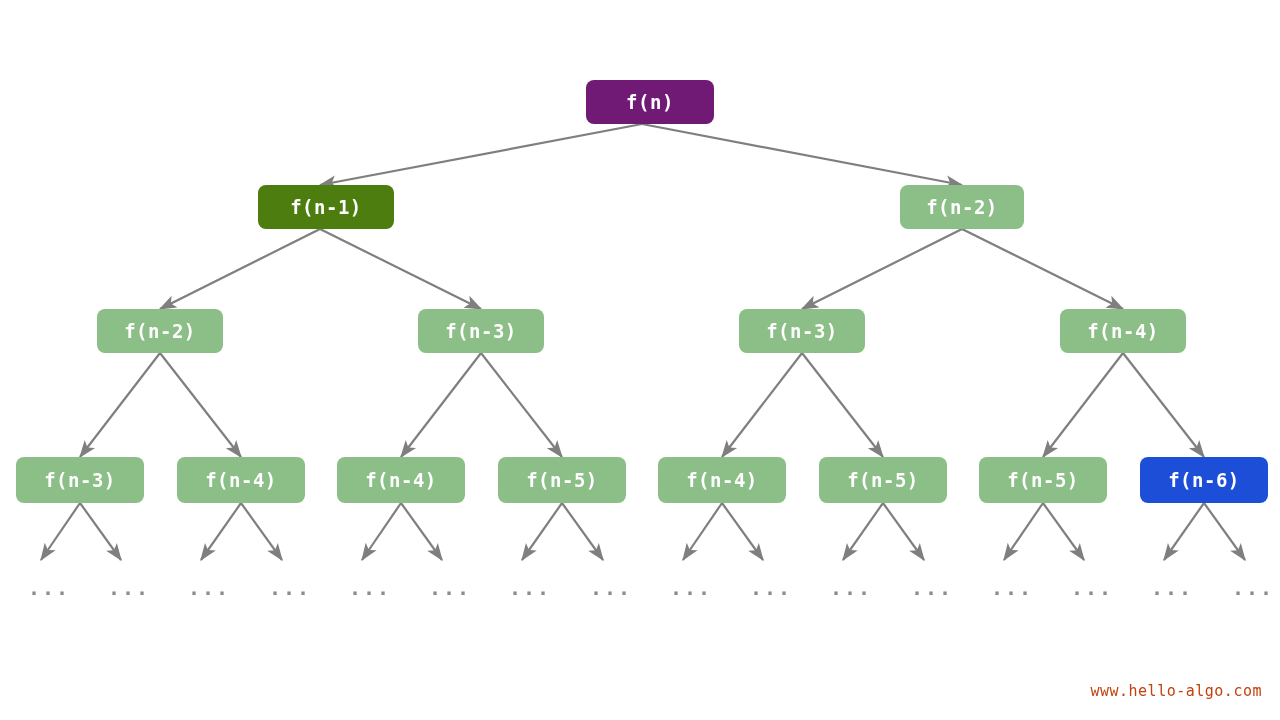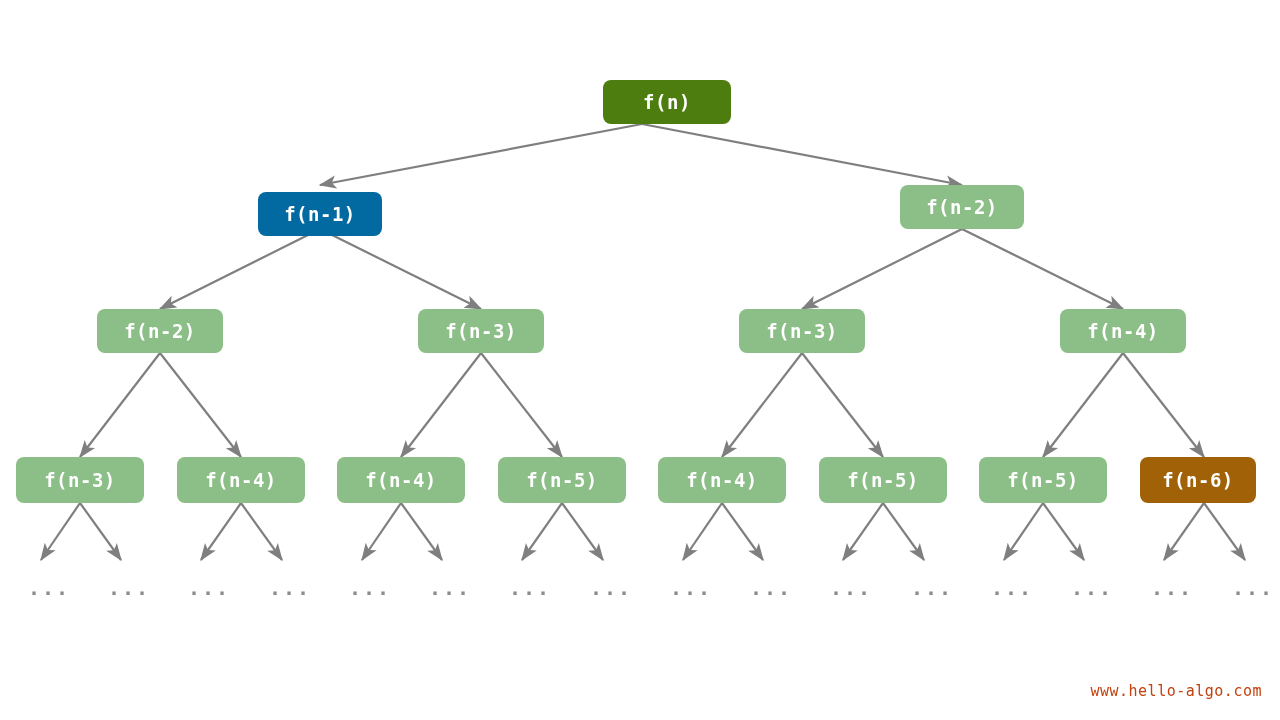--- a/index.html
+++ b/index.html
@@ -101,35 +101,35 @@
         <line x1="883" y1="503" x2="843" y2="560" stroke="#7f7f7f" stroke-width="2.2" marker-end="url(#arrowhead)"></line>
         <line x1="883" y1="503" x2="924" y2="560" stroke="#7f7f7f" stroke-width="2.2" marker-end="url(#arrowhead)"></line>
         <line x1="1043" y1="503" x2="1004" y2="560" stroke="#7f7f7f" stroke-width="2.2" marker-end="url(#arrowhead)"></line>
         <line x1="1043" y1="503" x2="1084" y2="560" stroke="#7f7f7f" stroke-width="2.2" marker-end="url(#arrowhead)"></line>
         <line x1="1204" y1="503" x2="1164" y2="560" stroke="#7f7f7f" stroke-width="2.2" marker-end="url(#arrowhead)"></line>
         <line x1="1204" y1="503" x2="1245" y2="560" stroke="#7f7f7f" stroke-width="2.2" marker-end="url(#arrowhead)"></line>
       </g>
   </svg>
 
   <div id="nodes-layer">
-      <div class="node" style="left: 603px; top: 80px; width: 128px; height: 44px; background: #4d7c0f; color: rgb(255, 255, 255);">f(n)</div>
-      <div class="node" style="left: 258px; top: 192px; width: 124px; height: 44px; background: #0369a1; color: rgb(255, 255, 255);">f(n-1)</div>
+      <div class="node" style="left: 586px; top: 80px; width: 128px; height: 44px; background: #701a75; color: rgb(255, 255, 255);">f(n)</div>
+      <div class="node" style="left: 258px; top: 185px; width: 136px; height: 44px; background: #4d7c0f; color: rgb(255, 255, 255);">f(n-1)</div>
       <div class="node" style="left: 900px; top: 185px; width: 124px; height: 44px; background: rgb(140, 190, 135); color: rgb(255, 255, 255);">f(n-2)</div>
       <div class="node" style="left: 97px; top: 309px; width: 126px; height: 44px; background: rgb(140, 190, 135); color: rgb(255, 255, 255);">f(n-2)</div>
       <div class="node" style="left: 418px; top: 309px; width: 126px; height: 44px; background: rgb(140, 190, 135); color: rgb(255, 255, 255);">f(n-3)</div>
       <div class="node" style="left: 739px; top: 309px; width: 126px; height: 44px; background: rgb(140, 190, 135); color: rgb(255, 255, 255);">f(n-3)</div>
       <div class="node" style="left: 1060px; top: 309px; width: 126px; height: 44px; background: rgb(140, 190, 135); color: rgb(255, 255, 255);">f(n-4)</div>
       <div class="node" style="left: 16px; top: 457px; width: 128px; height: 46px; background: rgb(140, 190, 135); color: rgb(255, 255, 255);">f(n-3)</div>
       <div class="node" style="left: 177px; top: 457px; width: 128px; height: 46px; background: rgb(140, 190, 135); color: rgb(255, 255, 255);">f(n-4)</div>
       <div class="node" style="left: 337px; top: 457px; width: 128px; height: 46px; background: rgb(140, 190, 135); color: rgb(255, 255, 255);">f(n-4)</div>
       <div class="node" style="left: 498px; top: 457px; width: 128px; height: 46px; background: rgb(140, 190, 135); color: rgb(255, 255, 255);">f(n-5)</div>
       <div class="node" style="left: 658px; top: 457px; width: 128px; height: 46px; background: rgb(140, 190, 135); color: rgb(255, 255, 255);">f(n-4)</div>
       <div class="node" style="left: 819px; top: 457px; width: 128px; height: 46px; background: rgb(140, 190, 135); color: rgb(255, 255, 255);">f(n-5)</div>
       <div class="node" style="left: 979px; top: 457px; width: 128px; height: 46px; background: rgb(140, 190, 135); color: rgb(255, 255, 255);">f(n-5)</div>
-      <div class="node" style="left: 1140px; top: 457px; width: 116px; height: 46px; background: #a16207; color: rgb(255, 255, 255);">f(n-6)</div>
+      <div class="node" style="left: 1140px; top: 457px; width: 128px; height: 46px; background: #1d4ed8; color: rgb(255, 255, 255);">f(n-6)</div>
     </div>
   <div id="ellipses-layer">
       <div class="ellipsis" style="left: 28px; top: 578px; color: rgb(140, 140, 140);">...</div>
       <div class="ellipsis" style="left: 108px; top: 578px; color: rgb(140, 140, 140);">...</div>
       <div class="ellipsis" style="left: 188px; top: 578px; color: rgb(140, 140, 140);">...</div>
       <div class="ellipsis" style="left: 269px; top: 578px; color: rgb(140, 140, 140);">...</div>
       <div class="ellipsis" style="left: 349px; top: 578px; color: rgb(140, 140, 140);">...</div>
       <div class="ellipsis" style="left: 429px; top: 578px; color: rgb(140, 140, 140);">...</div>
       <div class="ellipsis" style="left: 509px; top: 578px; color: rgb(140, 140, 140);">...</div>
       <div class="ellipsis" style="left: 590px; top: 578px; color: rgb(140, 140, 140);">...</div>

